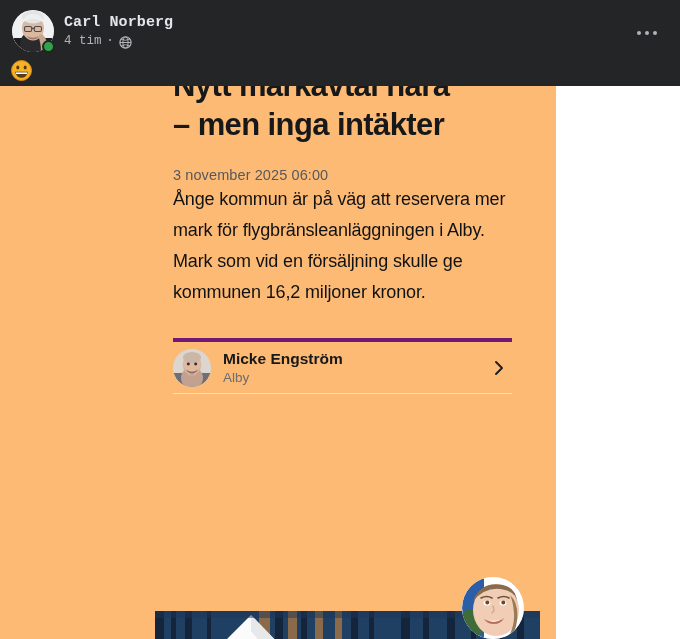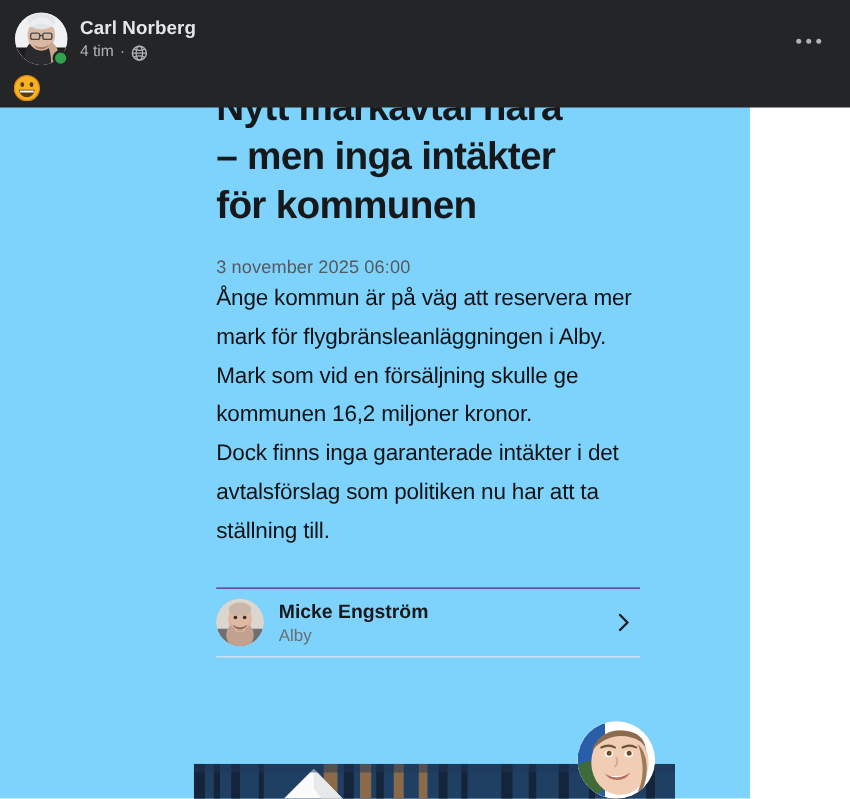--- a/index.html
+++ b/index.html
@@ -30,20 +30,21 @@
     z-index: 40;
   }
 
   .author-row {
     position: absolute;
     top: 10px;
     left: 12px;
     display: flex;
     align-items: center;
     gap: 10px;
+    font-family: Liberation Mono, monospace;
   }
 
   .avatar-wrap {
     position: relative;
     width: 42px;
     height: 42px;
     flex: 0 0 42px;
   }
 
   .avatar {
@@ -118,23 +119,23 @@
     font-size: 19px;
     line-height: 19px;
   }
   .emoji-face { display: block; width: 21px; height: 21px; }
 
   
   .article {
     position: absolute;
     top: 0;
     left: 0;
-    width: 600px;
+    width: 556px;
     height: 639px;
-    background: #7dd3fc;
+    background: #fdba74;
     z-index: 10;
   }
 
   .article-inner {
     position: absolute;
     left: 155px;
     top: 0;
     width: 370px;
   }
 
@@ -166,21 +167,21 @@
     color: #111214;
     letter-spacing: -0.15px;
   }
   .article-body p { margin: 0; }
 
   
   .byline {
     margin-top: 30px;
     margin-left: 18px;
     margin-right: 13px;
-    border-top: 1px solid #701a75;
+    border-top: 4px solid #701a75;
     border-bottom: 1px solid #e2e4e7;
     height: 56px;
     display: flex;
     align-items: center;
     gap: 12px;
     cursor: pointer;
   }
 
   .byline-avatar {
     width: 38px; height: 38px;
@@ -238,27 +239,26 @@
   .pip svg { display: block; width: 62px; height: 62px; }
 </style>
 </head>
 <body>
 
 <div class="screen">
 
   <div class="article">
     <div class="article-inner">
 
-      <h1 class="article-title"><span>Nytt markavtal nära</span><br><span>– men inga intäkter</span><br><span>för kommunen</span></h1>
+      <h1 class="article-title"><span>Nytt markavtal nära</span><br><span>– men inga intäkter</span><br></h1>
 
       <div class="article-date">3 november 2025 06:00</div>
 
       <div class="article-body">
         <p>Ånge kommun är på väg att reservera mer mark för flygbränsleanläggningen i Alby. Mark som vid en försäljning skulle ge kommunen 16,2 miljoner kronor.</p>
-        <p>Dock finns inga garanterade intäkter i det avtalsförslag som politiken nu har att ta ställning till.</p>
       </div>
 
       <div class="byline">
         <div class="byline-avatar">
           <svg viewBox="0 0 38 38" xmlns="http://www.w3.org/2000/svg">
             <defs>
               <clipPath id="bclip">
                   <circle cx="19" cy="19" r="19"></circle>
                 </clipPath>
             </defs>

